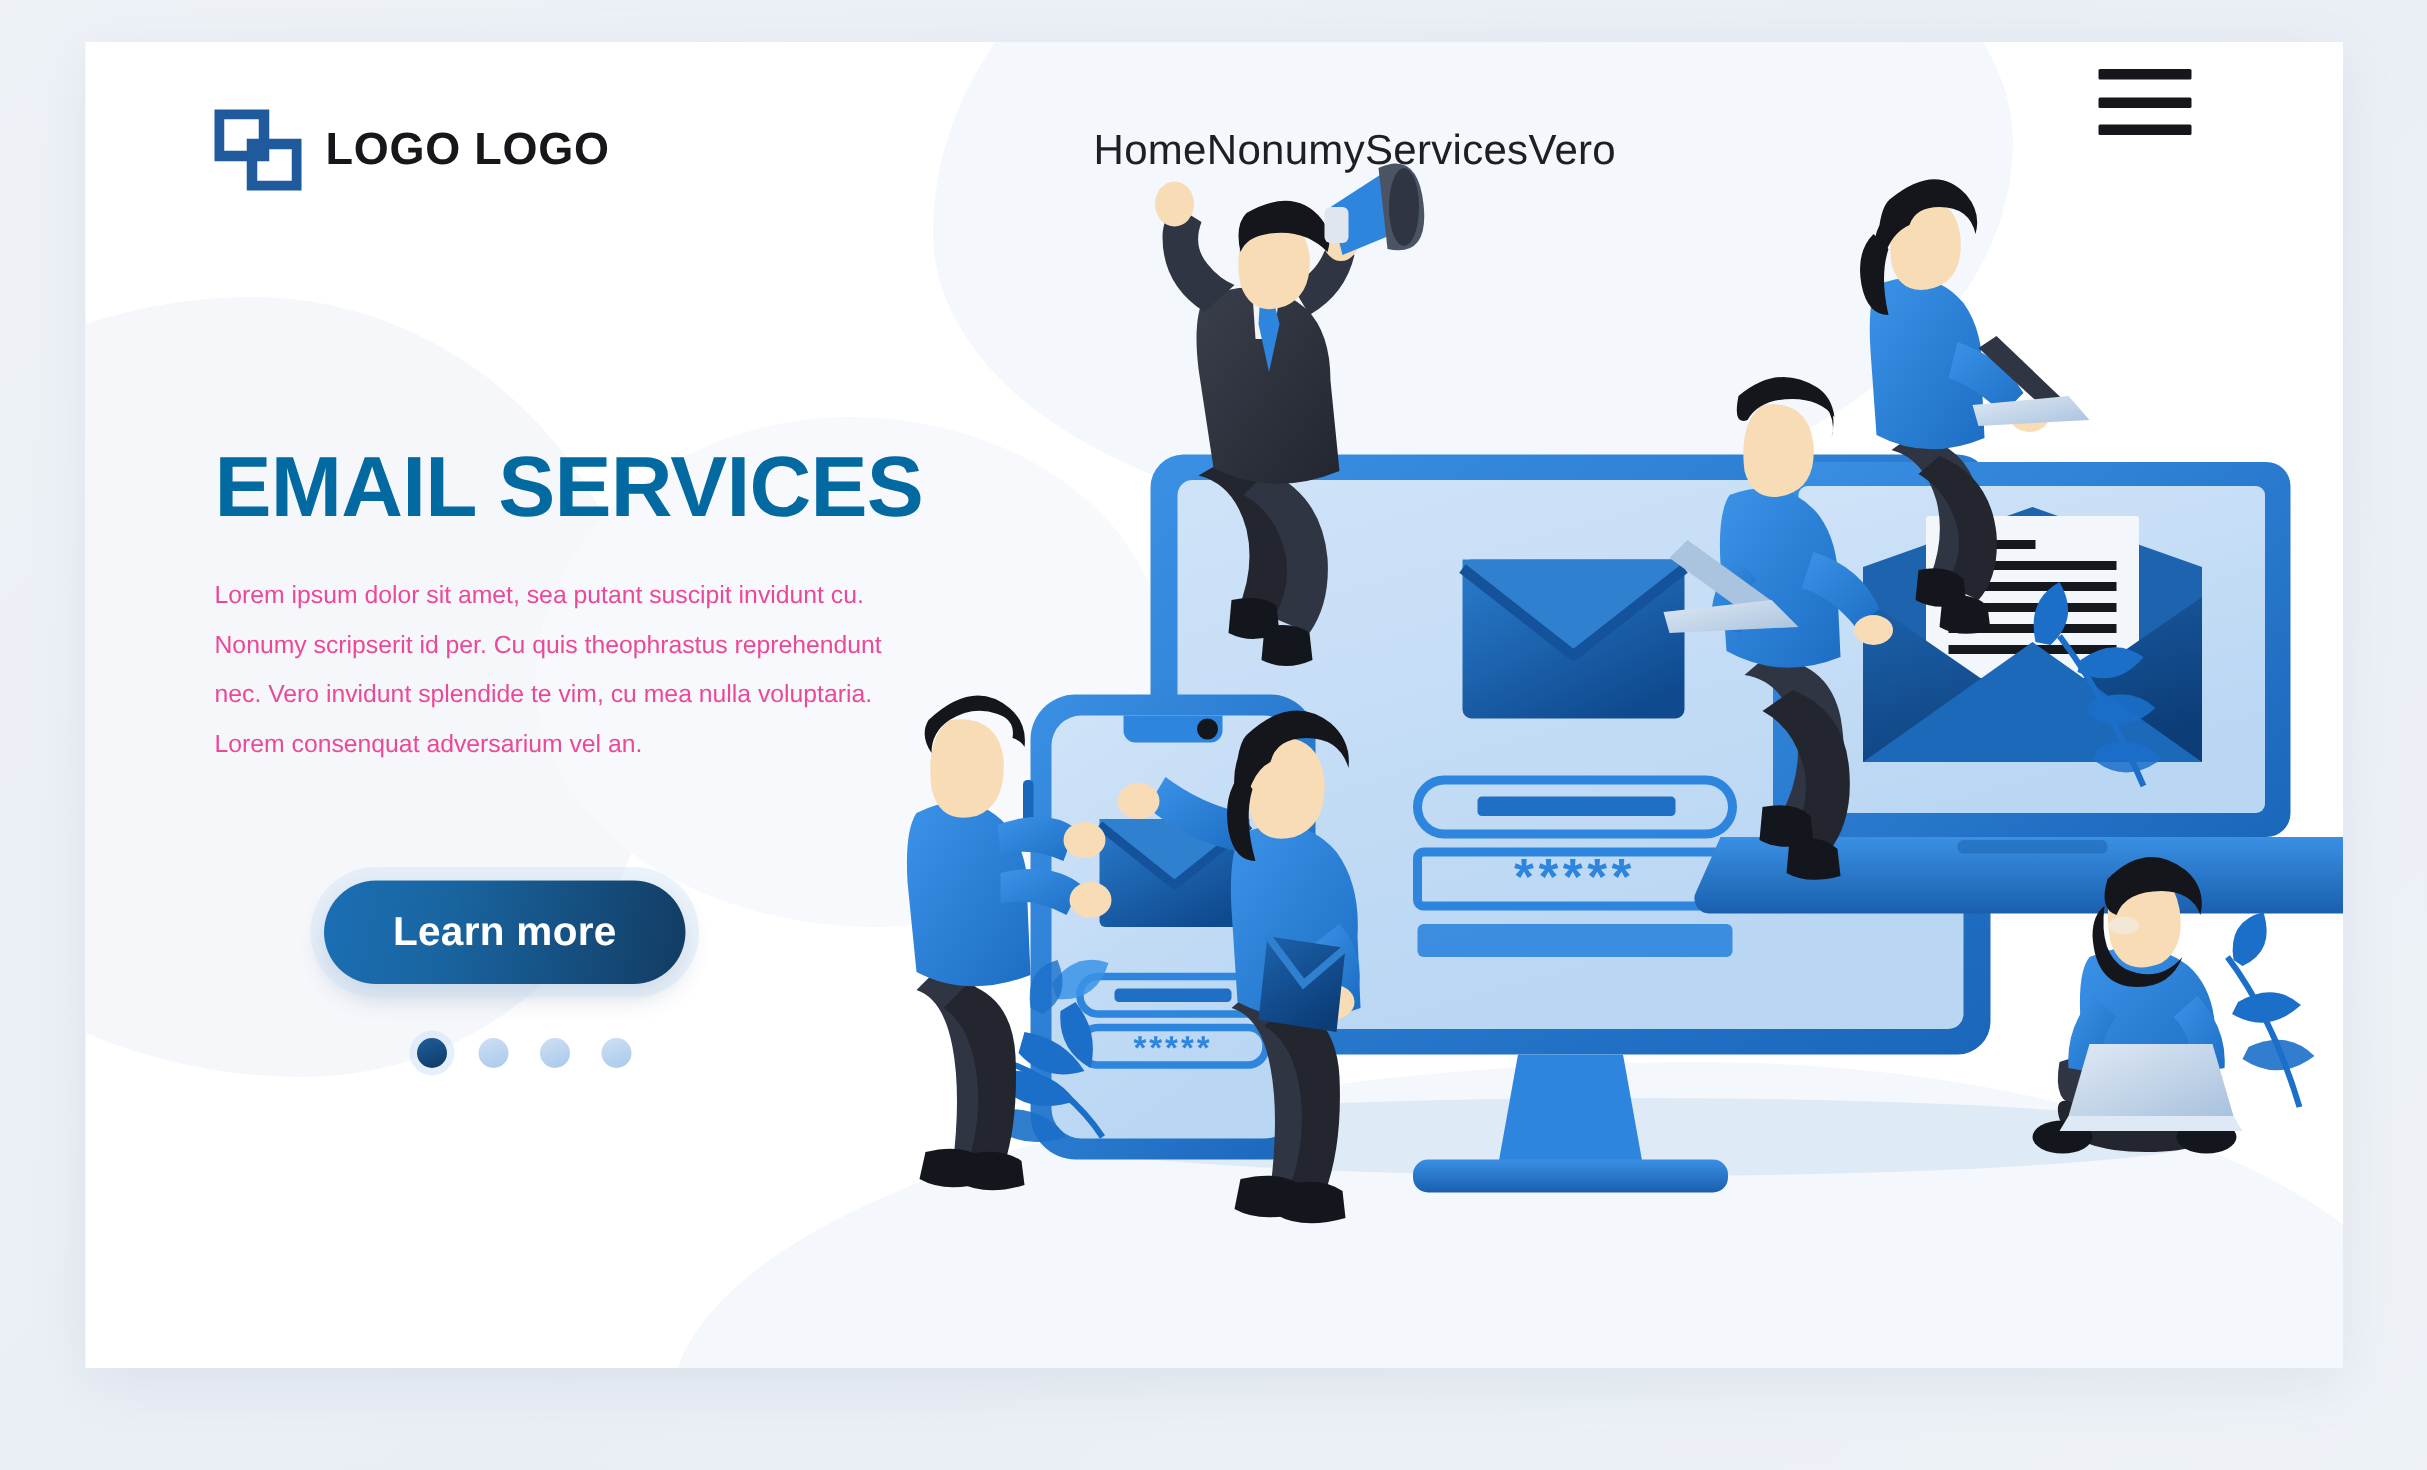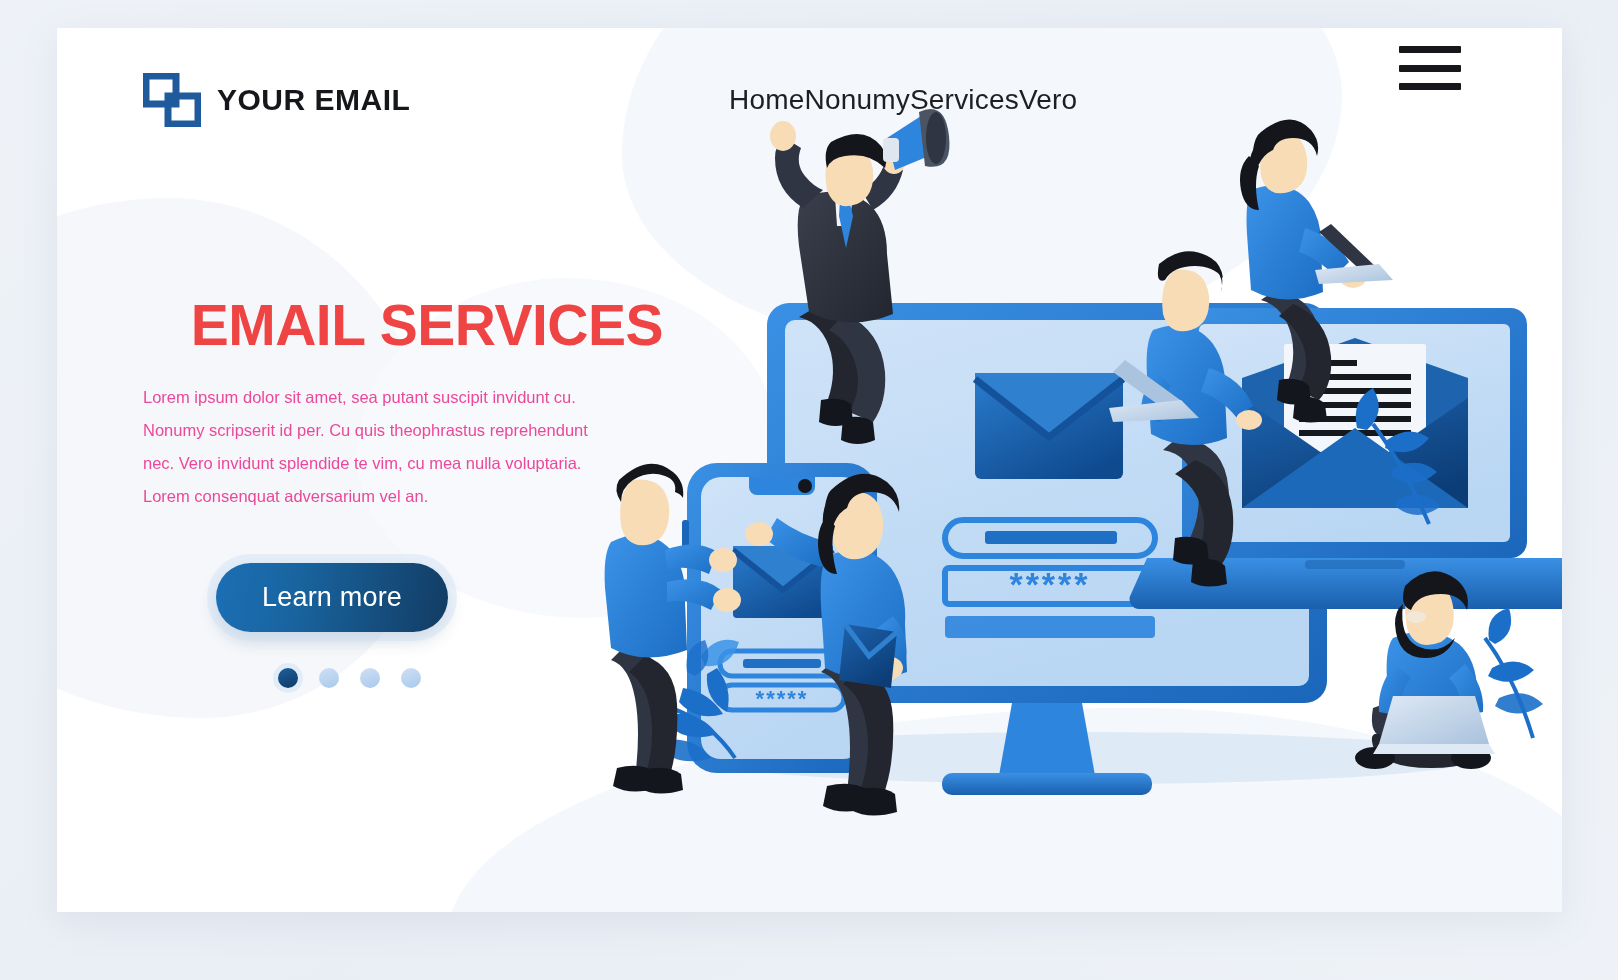--- a/index.html
+++ b/index.html
@@ -126,49 +126,49 @@
     position: absolute;
     left: 86px;
     top: 268px;
     width: 520px;
     z-index: 15;
   }
   .hero-title {
     font-size: 57px;
     line-height: 1.04;
     font-weight: 700;
-    color: #ef4444;
+    color: #0369a1;
     letter-spacing: -0.5px;
     white-space: nowrap;
-    text-align: right;
   }
   .hero-sub {
     margin-top: 26px;
     font-size: 16.5px;
     line-height: 2.0;
     color: #ec4899;
     max-width: 455px;
   }
   .cta-wrap {
     margin-top: 50px;
     padding-left: 73px;
   }
   .cta {
     display: inline-block;
     padding: 19px 46px;
     border: none;
     border-radius: 40px;
     font-size: 27px;
-    font-weight: 400;
+    font-weight: 700;
     color: #ffffff;
     letter-spacing: 0.2px;
     background: linear-gradient(100deg, #1b6fb5 0%, #19649f 35%, #123c63 100%);
     box-shadow: 0 0 0 9px rgba(205,225,245,0.40), 0 8px 18px rgba(20,60,100,0.20);
     cursor: pointer;
     font-family: "Liberation Sans", sans-serif;
+    margin-top: 24px;
   }
   .dots {
     margin-top: 36px;
     padding-left: 135px;
     display: flex;
     align-items: center;
     gap: 21px;
   }
   .dot {
     width: 20px; height: 20px;
@@ -207,21 +207,21 @@
     <div class="blob blob-mid"></div>
 
     <div class="header">
 
       <div class="brand">
         <svg class="brand-mark" viewBox="0 0 58 54">
           <rect x="3" y="3" width="30" height="28" fill="none" stroke="#1e5a9c" stroke-width="7"></rect>
           <rect x="25" y="23" width="30" height="28" fill="none" stroke="#1e5a9c" stroke-width="7"></rect>
           <rect x="25" y="23" width="9" height="9" fill="#1e5a9c"></rect>
         </svg>
-        <span class="brand-text">YOUR EMAIL</span>
+        <span class="brand-text">LOGO LOGO</span>
       </div>
 
       <nav class="nav">
         <span class="nav-item">Home</span>
         <span class="nav-item">Nonumy</span>
         <span class="nav-item">Services</span>
         <span class="nav-item">Vero</span>
       </nav>
 
       <div class="hamburger">

